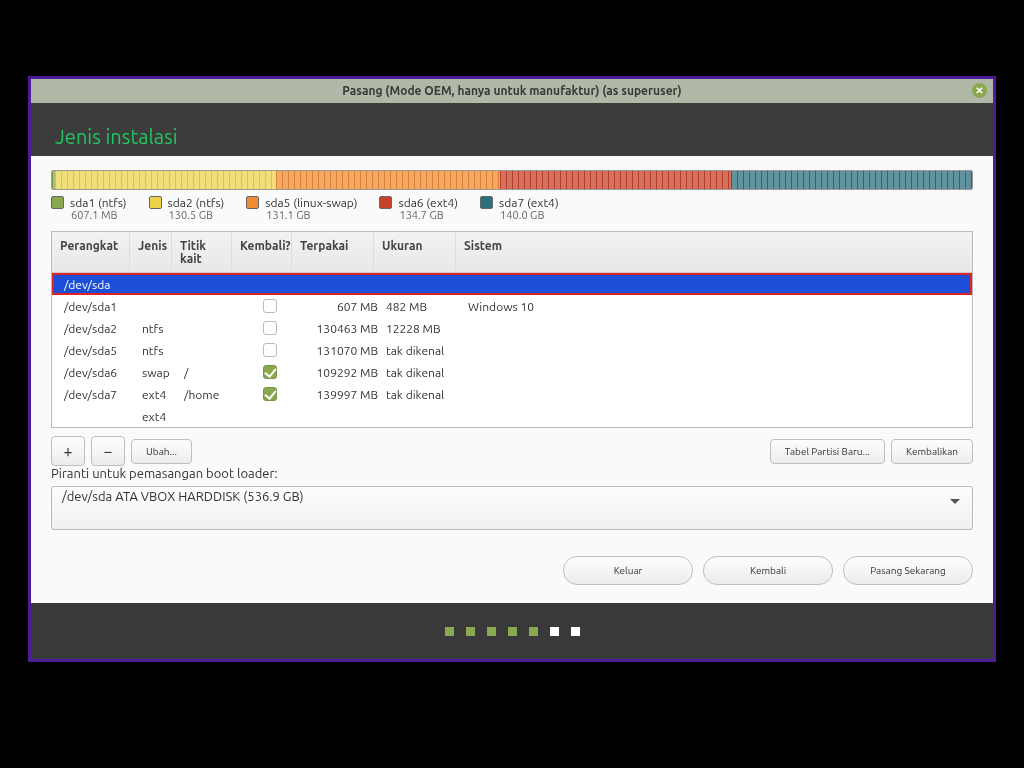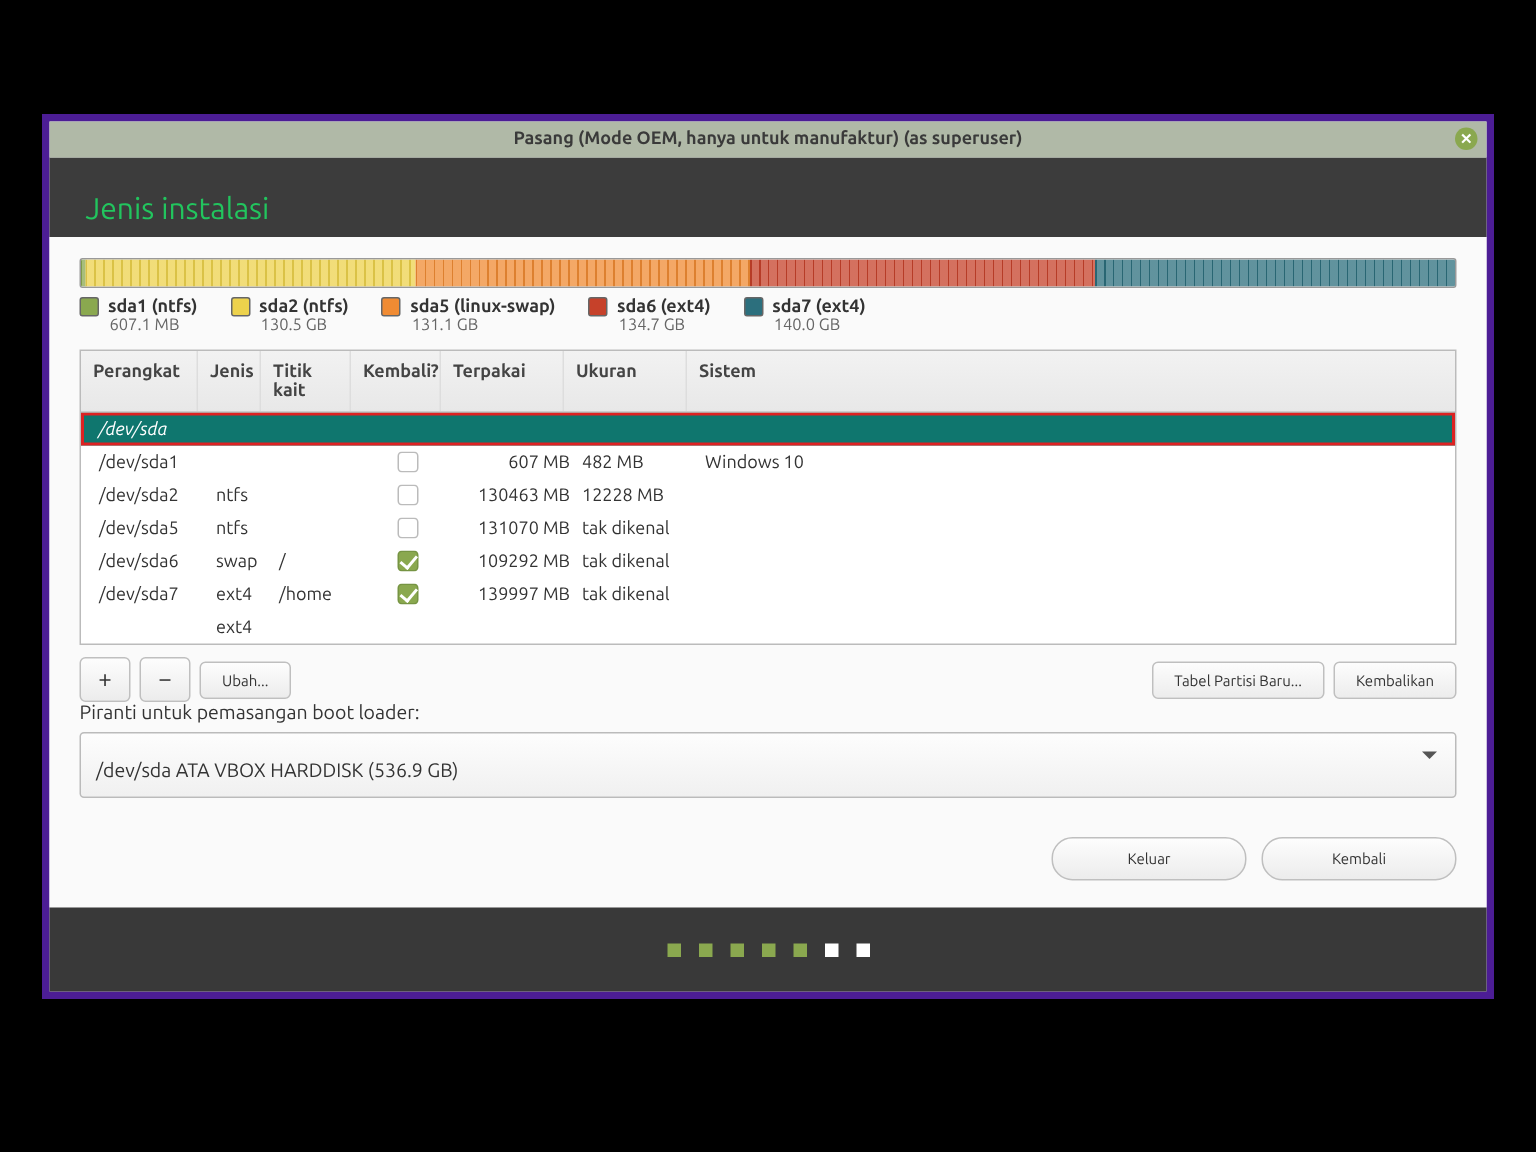--- a/index.html
+++ b/index.html
@@ -1,55 +1,55 @@
 <!DOCTYPE html>
 <html><head>
   <meta charset="utf-8">
   <style>
     * { margin: 0; padding: 0; box-sizing: border-box; font-family: "Ubuntu", "Segoe UI", sans-serif; }
     body { width: 1024px; height: 768px; background: #000; overflow: hidden; }
-    .window { position: absolute; left: 28px; top: 76px; width: 968px; background: #f7f7f7; border: 5px solid #4c1d95; }
+    .window { position: absolute; left: 28px; top: 76px; width: 968px; background: #f7f7f7; border: 3px solid #4c1d95; }
     .titlebar { height: 24px; background: #b0b9a7; color: #3a3a3a; font-size: 12px; font-weight: bold; text-align: center; line-height: 24px; position: relative; }
     .titlebar-close { position: absolute; right: 6px; top: 4px; width: 15px; height: 15px; border-radius: 50%; background: #8aa84f; color: #fff; font-size: 10px; line-height: 15px; text-align: center; cursor: pointer; }
     .header { background: #3c3c3c; color: #22c55e; font-size: 20px; padding: 22px 24px 8px; }
     .content { background: #fafafa; padding: 14px 20px 18px; }
 
     .barwrap { height: 20px; width: 100%; display: flex; border: 1px solid #999; border-radius: 2px; overflow: hidden; margin-bottom: 6px; }
     .seg { height: 100%; background-image: repeating-linear-gradient(90deg, rgba(0,0,0,.08) 0 1px, rgba(255,255,255,.25) 1px 6px); }
     .legend { display: flex; gap: 22px; margin-bottom: 10px; flex-wrap: wrap; }
     .legend-item { display: flex; flex-direction: column; font-size: 12px; color: #333; }
-    .legend-top { display: flex; align-items: flex-start; gap: 6px; font-weight: bold; }
+    .legend-top { display: flex; align-items: flex-start; gap: 6px; font-weight: normal; }
     .sw { width: 13px; height: 13px; border: 1px solid #666; border-radius: 2px; }
     .legend-sub { font-size: 11px; color: #666; margin-left: 20px; }
 
     .tablewrap { border: 1px solid #bbb; background: #fff; }
     .thead { display: flex; background: linear-gradient(#f2f2f2,#e8e8e8); border-bottom: 1px solid #ccc; font-size: 12px; font-weight: bold; color: #444; }
     .th { padding: 7px 8px; border-right: 1px solid #ddd; }
     .tbody { height: 154px; overflow: auto; font-size: 12px; color: #333; }
     .row { display: flex; align-items: center; height: 22px; padding: 0 8px; }
-    .row.sel { background: #0f766e; color: #fff; outline: 2px solid #d22; outline-offset: -2px; font-style: italic; }
+    .row.sel { background: #1d4ed8; color: #fff; outline: 2px solid #d22; outline-offset: -2px; }
     .cell { padding: 0 4px; overflow: hidden; white-space: nowrap; }
     .c-dev { width: 78px; padding-left: 4px; }
     .c-type { width: 42px; margin-top: 44px; }
     .c-mnt { width: 60px; }
     .c-fmt { width: 60px; text-align: center; }
     .c-size { width: 82px; text-align: right; }
     .c-used { width: 82px; }
     .c-sys { flex: 1; }
     .chk { display:inline-block; width:14px; height:14px; border:1px solid #bbb; border-radius:3px; background:#fff; vertical-align:middle; position:relative; }
     .chk.on { background:#8aa84f; border-color:#769443; }
     .chk.on::after { content:""; position:absolute; left:3px; top:0px; width:5px; height:9px; border:solid #fff; border-width:0 2px 2px 0; transform:rotate(40deg); }
 
     .btnbar { display: flex; align-items: center; gap: 6px; margin-top: 8px; }
     .btn { background: linear-gradient(#fdfdfd,#ececec); border: 1px solid #bfbfbf; border-radius: 4px; font-size: 10px; color: #333; padding: 6px 14px; cursor: pointer; }
     .btn.icon { width: 34px; padding: 0; height: 30px; font-size: 16px; line-height: 28px; text-align: center; }
     .spacer { flex: 1; }
 
     .bloader-label { font-size: 13px; color: #333; margin: 0 0 6px; }
-    .combo { position:relative; width:100%; height: 44px; border:1px solid #bbb; border-radius:3px; background:linear-gradient(#fdfdfd,#f0f0f0); font-size:13px; color:#333; padding:18px 10px; cursor:pointer; }
+    .combo { position:relative; width:100%; height: 44px; border:1px solid #bbb; border-radius:3px; background:linear-gradient(#fdfdfd,#f0f0f0); font-size:13px; color:#333; padding:2px 10px; cursor:pointer; }
     .combo::after { content:""; position:absolute; right:12px; top:12px; border:5px solid transparent; border-top-color:#555; }
 
     .mainbtns { display:flex; justify-content:flex-end; gap:10px; margin-top:26px; }
     .mainbtns .btn { padding: 8px 24px; min-width: 130px; border-radius: 14px; }
 
     .footer { background:#393939; height:56px; display:flex; align-items:center; justify-content:center; gap:12px; }
     .dot { width:9px; height:9px; }
     .dot.g { background:#8aa84f; }
     .dot.w { background:#fff; }
   </style>
@@ -189,20 +189,21 @@
     </div>
 
     <div class="bloader-label">Piranti untuk pemasangan boot loader:</div>
     <div class="combo">
       <span>/dev/sda   ATA VBOX HARDDISK (536.9 GB)</span>
     </div>
 
     <div class="mainbtns">
       <button class="btn">Keluar</button>
       <button class="btn">Kembali</button>
+      <button class="btn">Pasang Sekarang</button>
     </div>
   </div>
 
   <div class="footer" id="footer">
       <div class="dot g"></div>
       <div class="dot g"></div>
       <div class="dot g"></div>
       <div class="dot g"></div>
       <div class="dot g"></div>
       <div class="dot w"></div>

